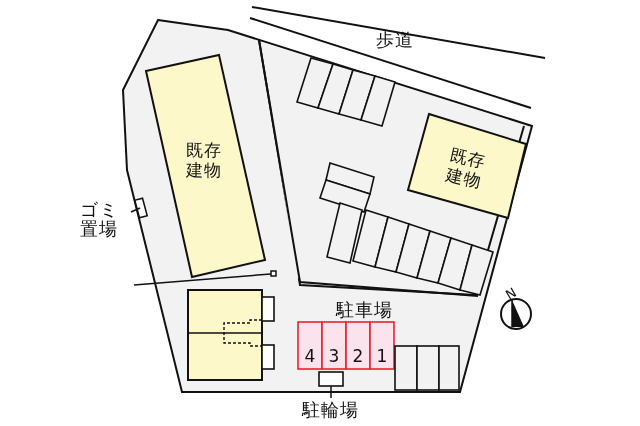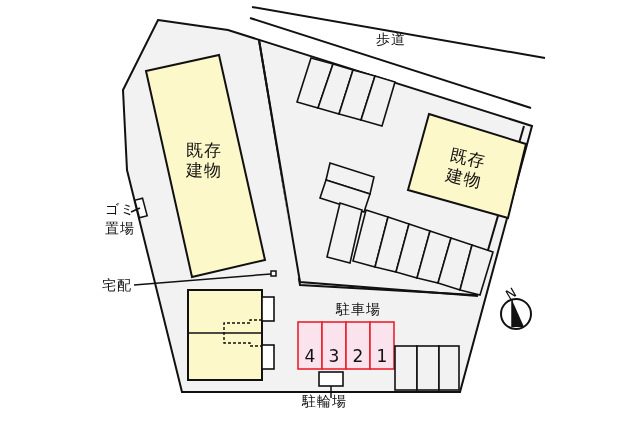--- a/index.html
+++ b/index.html
@@ -1,18 +1,18 @@
 <!DOCTYPE html>
 <html><head>
 <meta charset="utf-8">
 <style>
   html,body{margin:0;padding:0;background:#ffffff;}
   #stage{position:relative;width:640px;height:426px;overflow:hidden;background:#fff;font-family:"DejaVu Sans","Liberation Sans",sans-serif;}
   svg{position:absolute;left:0;top:0;}
-  .lbl{position:absolute;color:#111;font-size:14px;line-height:19px;white-space:nowrap;letter-spacing:1px;}
+  .lbl{position:absolute;color:#111;font-size:18px;line-height:19px;white-space:nowrap;letter-spacing:1px;}
   .bld{font-size:17px;line-height:20px;text-align:center;}
   .num{position:absolute;font-size:17px;color:#111;width:20px;text-align:center;}
 </style>
 </head>
 <body>
 
 <div id="stage">
   <svg width="640" height="426" viewBox="0 0 640 426">
 
     <line x1="252" y1="7" x2="545" y2="58" stroke="#111" stroke-width="2"></line>
@@ -88,32 +88,31 @@
 
   <div class="lbl bld" style="left:186px;top:140px;">
     <div>既存</div>
     <div>建物</div>
   </div>
   <div class="lbl bld" style="left:448px;top:148px;transform:rotate(12deg);">
     <div>既存</div>
     <div>建物</div>
   </div>
 
-  <div class="lbl" style="left:105px;top:200px;">
+  <div class="lbl" style="left:80px;top:200px;">
     <div>ゴミ</div>
     <div>置場</div>
   </div>
 
   <div class="lbl" style="left:80px;top:276px;text-align:right;">
-    <div style="padding-left:22px;">宅配</div>
   </div>
 
   <div class="lbl" style="left:336px;top:300px;">駐車場</div>
 
   <div class="num" style="left:300px;top:346px;">4</div>
   <div class="num" style="left:324px;top:346px;">3</div>
   <div class="num" style="left:348px;top:346px;">2</div>
   <div class="num" style="left:372px;top:346px;">1</div>
 
-  <div class="lbl" style="left:302px;top:392px;">駐輪場</div>
+  <div class="lbl" style="left:302px;top:400px;">駐輪場</div>
 
   <div class="lbl" style="left:506px;top:284px;font-size:13px;transform:rotate(-30deg);">N</div>
 </div>
 
 </body></html>

